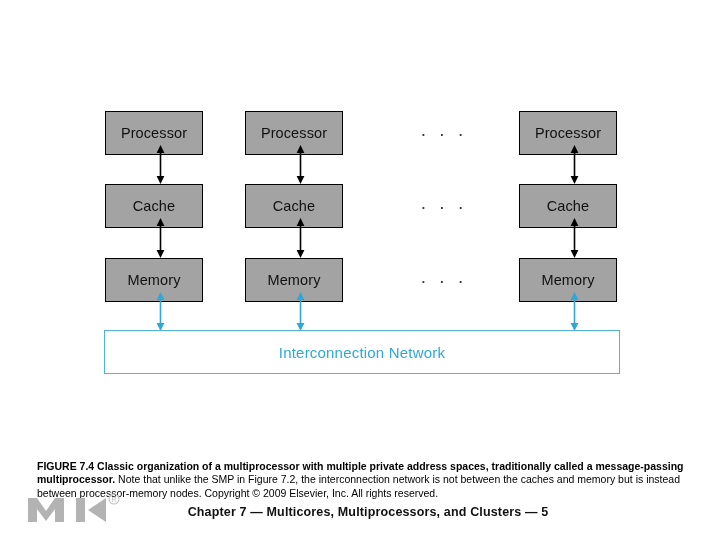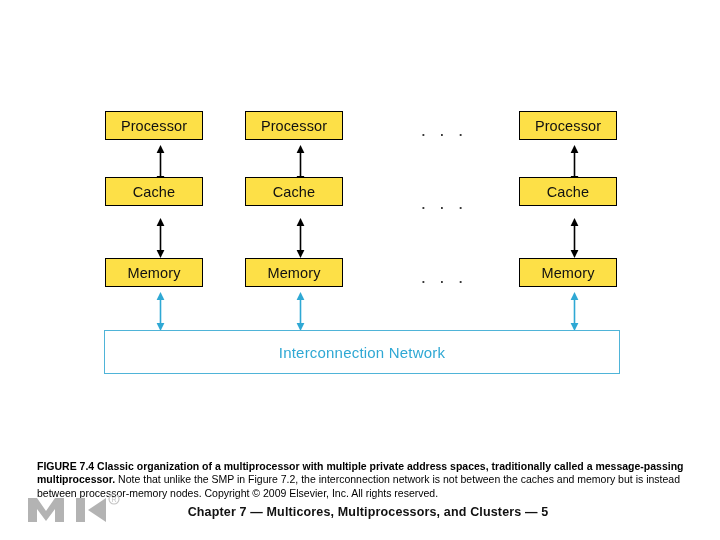--- a/index.html
+++ b/index.html
@@ -29,33 +29,33 @@
     position: absolute;
     width: 100px;
   }
   .col-1 { left: 105px; }
   .col-2 { left: 245px; }
   .col-4 { left: 519px; }
 
   .node-box {
     position: absolute;
     width: 98px;
-    height: 29px;
+    height: 44px;
     border: 1.5px solid #000000;
-    background: #fde047;
+    background: #a3a3a3;
     box-sizing: border-box;
     display: flex;
     align-items: center;
     justify-content: center;
     font-size: 14.5px;
     color: #111111;
     letter-spacing: 0.1px;
   }
   .row-proc   { top: 111px; }
-  .row-cache  { top: 177px; }
+  .row-cache  { top: 184px; }
   .row-mem    { top: 258px; }
 
   
   .arrow-black {
     position: absolute;
     left: 49px;
     width: 13px;
   }
   .arrow-pc { top: 145px; height: 39px; }
   .arrow-cm { top: 218px; height: 40px; }

